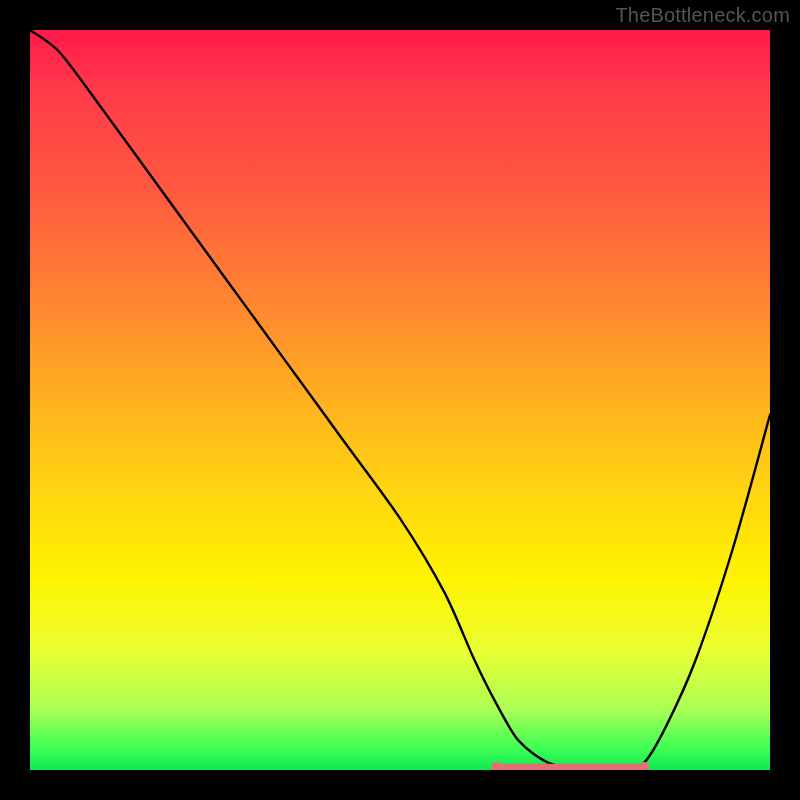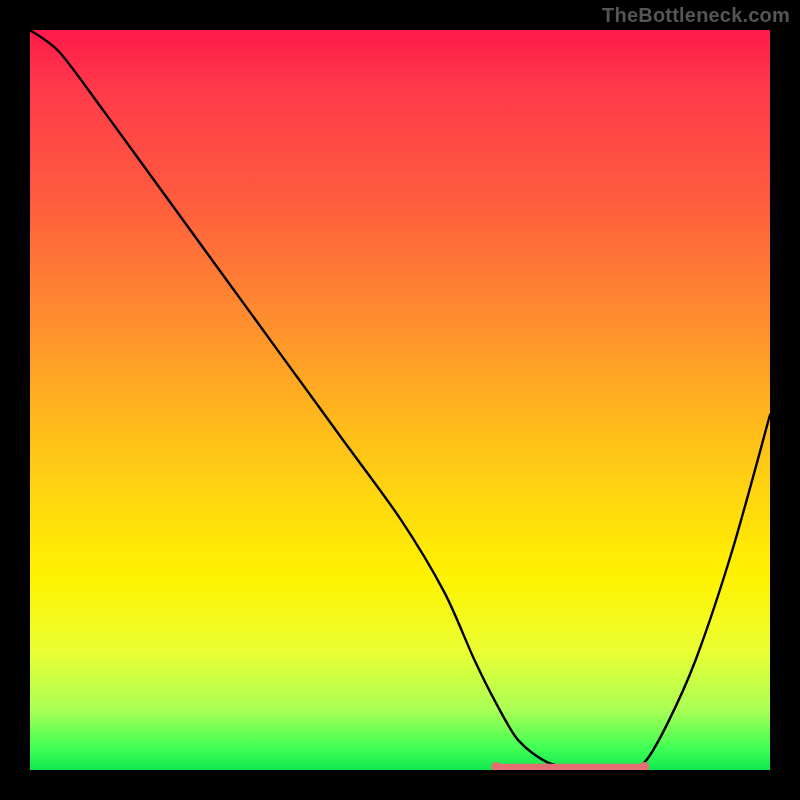--- a/index.html
+++ b/index.html
@@ -10,21 +10,21 @@
     position: relative;
     font-family: Arial, Helvetica, sans-serif;
     overflow: hidden;
   }
   .watermark {
     position: absolute;
     top: 4px;
     right: 10px;
     color: #555;
     font-size: 20px;
-    font-weight: 700;
+    font-weight: 400;
     z-index: 50;
     letter-spacing: 0.2px;
   }
   .plot-area {
     position: absolute;
     left: 30px;
     top: 30px;
     width: 740px;
     height: 740px;
     overflow: hidden;

